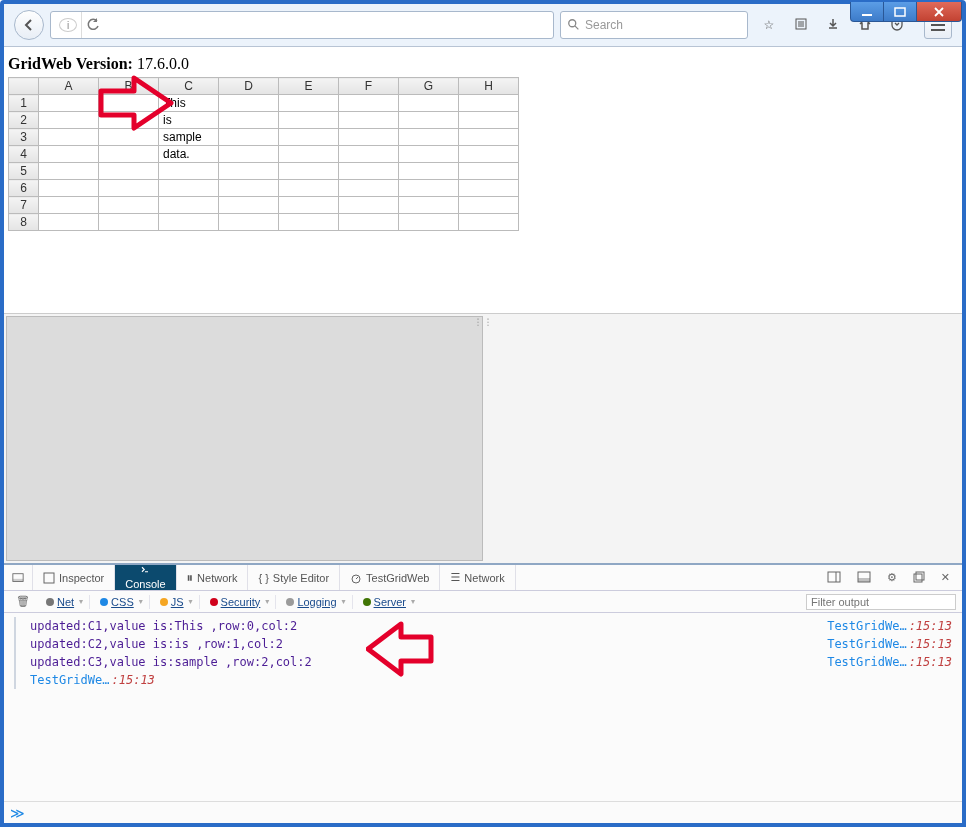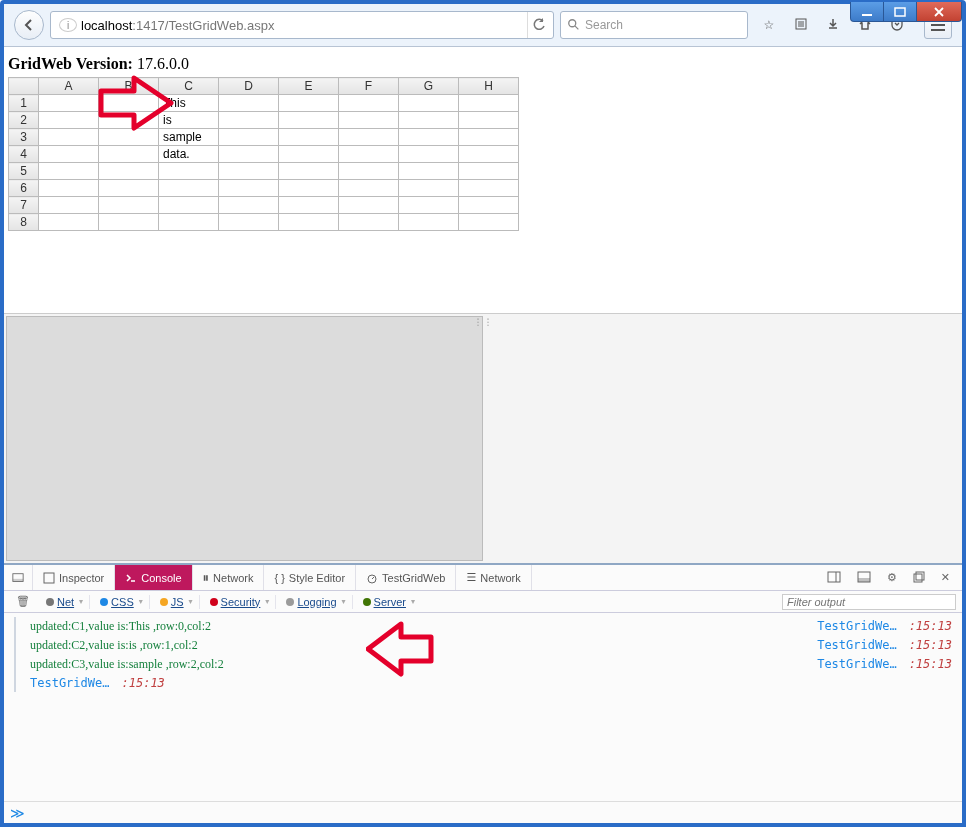--- a/index.html
+++ b/index.html
@@ -61,39 +61,39 @@
 
   
   .page-scroll { flex:1; border-top:1px solid #ccc; margin-top: auto; position:relative;background:#f4f4f4;height:18px;}
   .page-scroll .thumb { position:absolute; left:2px; right:50%; top:2px; bottom:2px; background:#dcdcdc; border:1px solid #bbb;}
   .page-scroll .handle { position:absolute; left:49%; top:3px; font-size:9px; color:#888;letter-spacing:1px;}
 
   
   .devtools { height: 260px; border-top: 2px solid #8fa7c4; display:flex; flex-direction:column; background:#fbfbfb;}
   .dt-tabs { display:flex; align-items:center; border-bottom:1px solid #ccd; height:26px; font-size:11px;}
   .dt-tab { padding: 0 10px; height:100%; display:flex; align-items:center; gap:4px; border-right:1px solid #e0e0e8; color:#555; cursor:default;}
-  .dt-tab.active { background:#be185d; color:#fff;}
+  .dt-tab.active { background:#0c4a6e; color:#fff;flex-direction:column;}
   .dt-tab svg { width:12px; height:12px; }
   .dt-tools { margin-left:auto; display:flex; align-items:center; gap:8px; padding:0 8px; color:#666;}
   .dt-tools span { padding:2px 4px; }
 
   .dt-filter { display:flex; align-items:center; border-bottom:1px solid #ccd; height:22px; font-size:11px; padding:0 6px; gap:4px;}
   .dt-filter .chip { display:flex; align-items:center; gap:3px; padding:1px 6px; border-right:1px solid #e4e4ec;}
   .dt-filter .chip .dot { width:8px;height:8px;border-radius:50%; }
   .dt-filter .chip u { color:#1a4b8c;}
   .dt-filter .tri { font-size:8px; color:#aaa; margin-left:2px;}
-  .dt-filter input { margin-left:auto; border:1px solid #ccc; font-size:11px; padding:1px 4px; width:174px; font-style:italic; color:#888;}
+  .dt-filter input { margin-left:auto; border:1px solid #ccc; font-size:11px; padding:1px 4px; width:150px; color:#888;}
   .dt-filter .trash { color:#666; padding:0 6px;}
 
   .dt-console { flex:1; overflow:auto; font-family: Consolas, monospace; font-size:12px; padding:4px 0; position:relative;}
   .dt-line { display:flex; padding:2px 10px 2px 26px; position:relative;}
   .dt-line::before { content:""; position:absolute; left:10px; top:0; bottom:0; width:2px; background:#cfd6e0;}
-  .dt-msg { color:#15803d; flex:1;font-family:Liberation Serif, serif;}
+  .dt-msg { color:#4c1d95; flex:1;}
   .dt-src { color:#1e88e5; }
-  .dt-time { color:#c04040; font-style:italic; margin-left:12px;}
+  .dt-time { color:#c04040; font-style:italic; margin-left:2px;}
 
   .dt-footer { height:22px; border-top:1px solid #ddd; display:flex; align-items:center; padding:0 6px; color:#1e88e5; font-size:14px;}
 
 </style>
 </head>
 <body>
 
 <div class="window">
 
   <div class="titlebar-buttons">
@@ -117,23 +117,20 @@
 
 
   <div class="urlrow">
     <div class="navbtn">
       <svg width="14" height="14" viewBox="0 0 14 14">
           <path d="M9 2 L4 7 L9 12" stroke="#555" stroke-width="2" fill="none"></path>
         </svg>
     </div>
     <div class="urlbox">
       <span class="info">i</span>
-      <span class="addr">
-        <span class="host"><b>localhost</b></span><span class="rest"><span>:1417</span><span>/TestGridWeb.aspx</span></span>
-      </span>
       <span class="reload">
         <svg width="14" height="14" viewBox="0 0 14 14">
             <path d="M11 3 A5 5 0 1 0 12 8" stroke="#777" stroke-width="1.5" fill="none"></path>
             <path d="M11 0 L11 4 L7 4 Z" fill="#777"></path>
           </svg>
       </span>
     </div>
     <div class="searchbox">
       <svg viewBox="0 0 16 16">
           <circle cx="6" cy="6" r="4" stroke="#888" stroke-width="1.5" fill="none"></circle>

